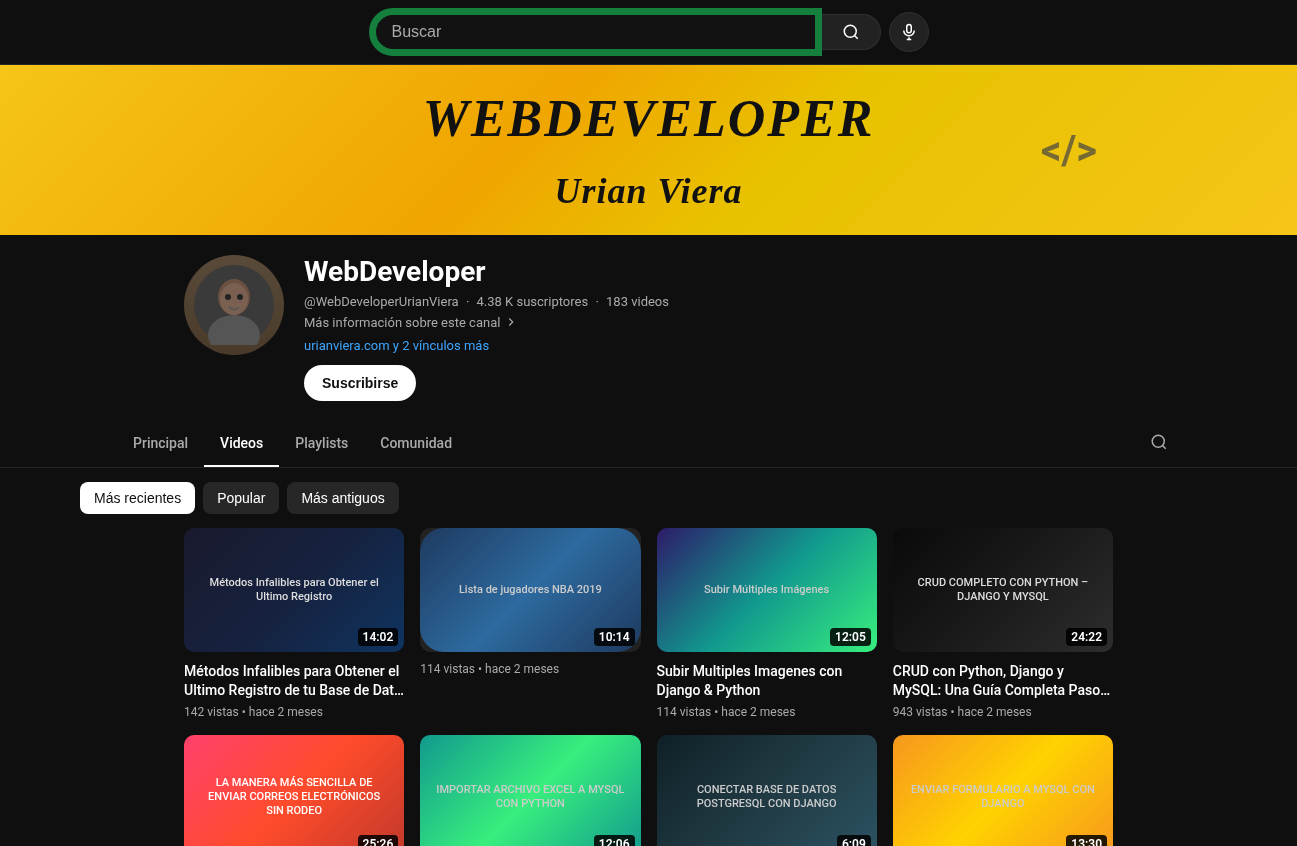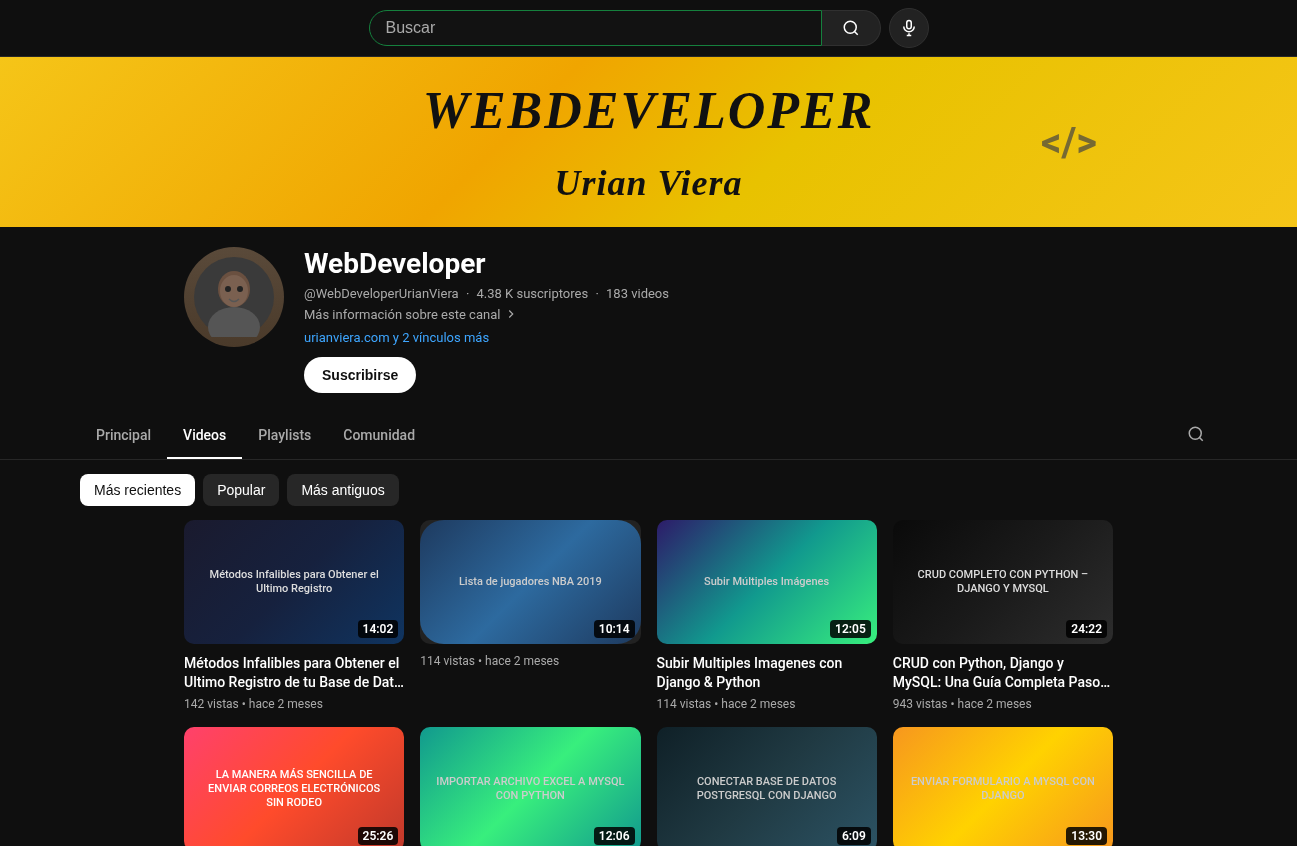--- a/index.html
+++ b/index.html
@@ -24,21 +24,21 @@
     }
     .search-bar {
       display: flex;
       align-items: center;
       width: 560px;
     }
     .search-input-wrapper {
       flex: 1;
       display: flex;
       align-items: center;
-      border: 1px solid #15803d;
+      border: 7px solid #15803d;
       border-radius: 40px 0 0 40px;
       background: #121212;
       overflow: hidden;
     }
     .search-input {
       flex: 1;
       background: transparent;
       border: none;
       outline: none;
       color: #fff;
@@ -184,21 +184,21 @@
       padding: 10px 18px;
       font-size: 14px;
       font-weight: 600;
       cursor: pointer;
     }
 
     
     .tabs {
       background: #0f0f0f;
       border-bottom: 1px solid #272727;
-      padding: 0 80px;
+      padding: 0 117px;
       display: flex;
       align-items: center;
       gap: 0;
     }
     .tab {
       color: #aaa;
       padding: 14px 16px;
       cursor: pointer;
       font-size: 14px;
       font-weight: 500;

